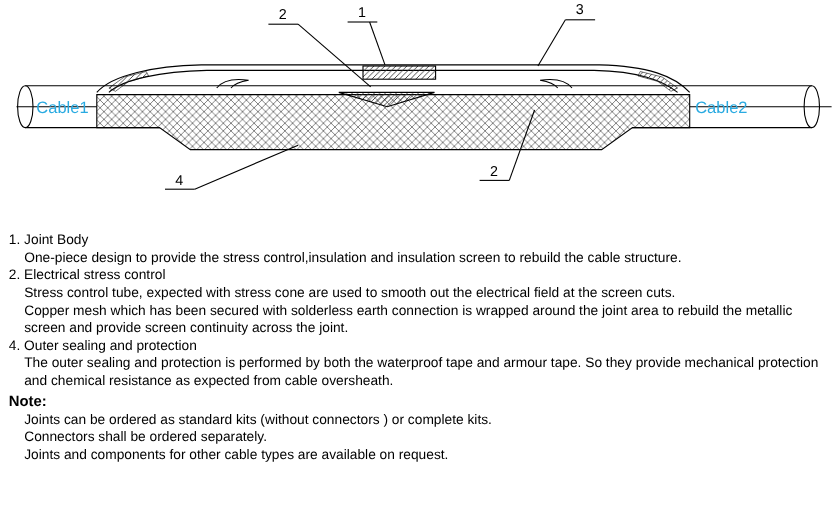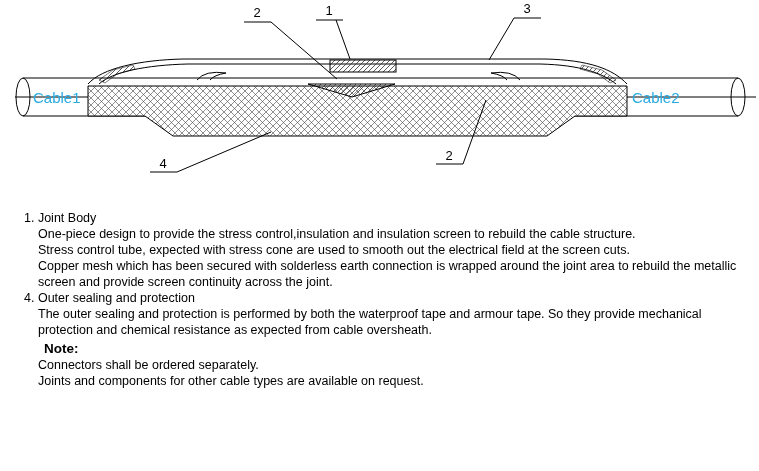--- a/index.html
+++ b/index.html
@@ -6,24 +6,24 @@
   html, body { background:#ffffff; }
   body {
     width:759px; height:471px; color:#000;
     font-family:"Liberation Sans", sans-serif;
     overflow:hidden;
   }
   .diagram { display:block; }
   svg text { font-family:"Liberation Sans", sans-serif; }
   .callout { font-size:13px; }
   .cable-label { font-size:15px; font-weight:400; }
-  .legend { padding:10px 14px 0 24px; font-size:12.5px; line-height:16px; }
+  .legend { padding:10px 14px 0 8px; font-size:12.5px; line-height:16px; }
   .item-title { white-space:nowrap; }
   .item-body, .note-line { padding-left:14px; }
-  .note-label { font-weight:bold; font-size:13.5px; margin-top:3px;margin-left:20px; }
+  .note-label { font-weight:bold; font-size:13.5px; margin-top:3px; }
 </style>
 </head>
 <body>
 
 <svg class="diagram" width="759" height="200" viewBox="0 0 759 200" xmlns="http://www.w3.org/2000/svg">
   <defs>
     <pattern id="net" width="7" height="7" patternUnits="userSpaceOnUse">
       <path d="M0 7 L7 0 M0 0 L7 7" stroke="#444" stroke-width="0.6" fill="none"></path>
     </pattern>
     <pattern id="hatch" width="5" height="5" patternUnits="userSpaceOnUse">
@@ -95,29 +95,31 @@
 </svg>
 
 <div class="legend">
 
   <div class="item">
     <div class="item-title"><span>1.</span> <span>Joint Body</span></div>
     <div class="item-body">One-piece design to provide the stress control,insulation and insulation screen to rebuild the cable structure.</div>
   </div>
 
   <div class="item">
+    <div class="item-title"><span>2.</span> <span>Electrical stress control</span></div>
     <div class="item-body">Stress control tube, expected with stress cone are used to smooth out the electrical field at the screen cuts.</div>
   </div>
 
   <div class="item">
     <div class="item-body">Copper mesh which has been secured with solderless earth connection is wrapped around the joint area to rebuild the metallic screen and provide screen continuity across the joint.</div>
   </div>
 
   <div class="item">
     <div class="item-title"><span>4.</span> <span>Outer sealing and protection</span></div>
     <div class="item-body">The outer sealing and protection is performed by both the waterproof tape and armour tape. So they provide mechanical protection and chemical resistance as expected from cable oversheath.</div>
   </div>
 
   <div class="note-label">Note:</div>
+  <div class="note-line">Joints can be ordered as standard kits (without connectors ) or complete kits.</div>
   <div class="note-line">Connectors shall be ordered separately.</div>
   <div class="note-line">Joints and components for other cable types are available on request.</div>
 
 </div>
 
 </body></html>

